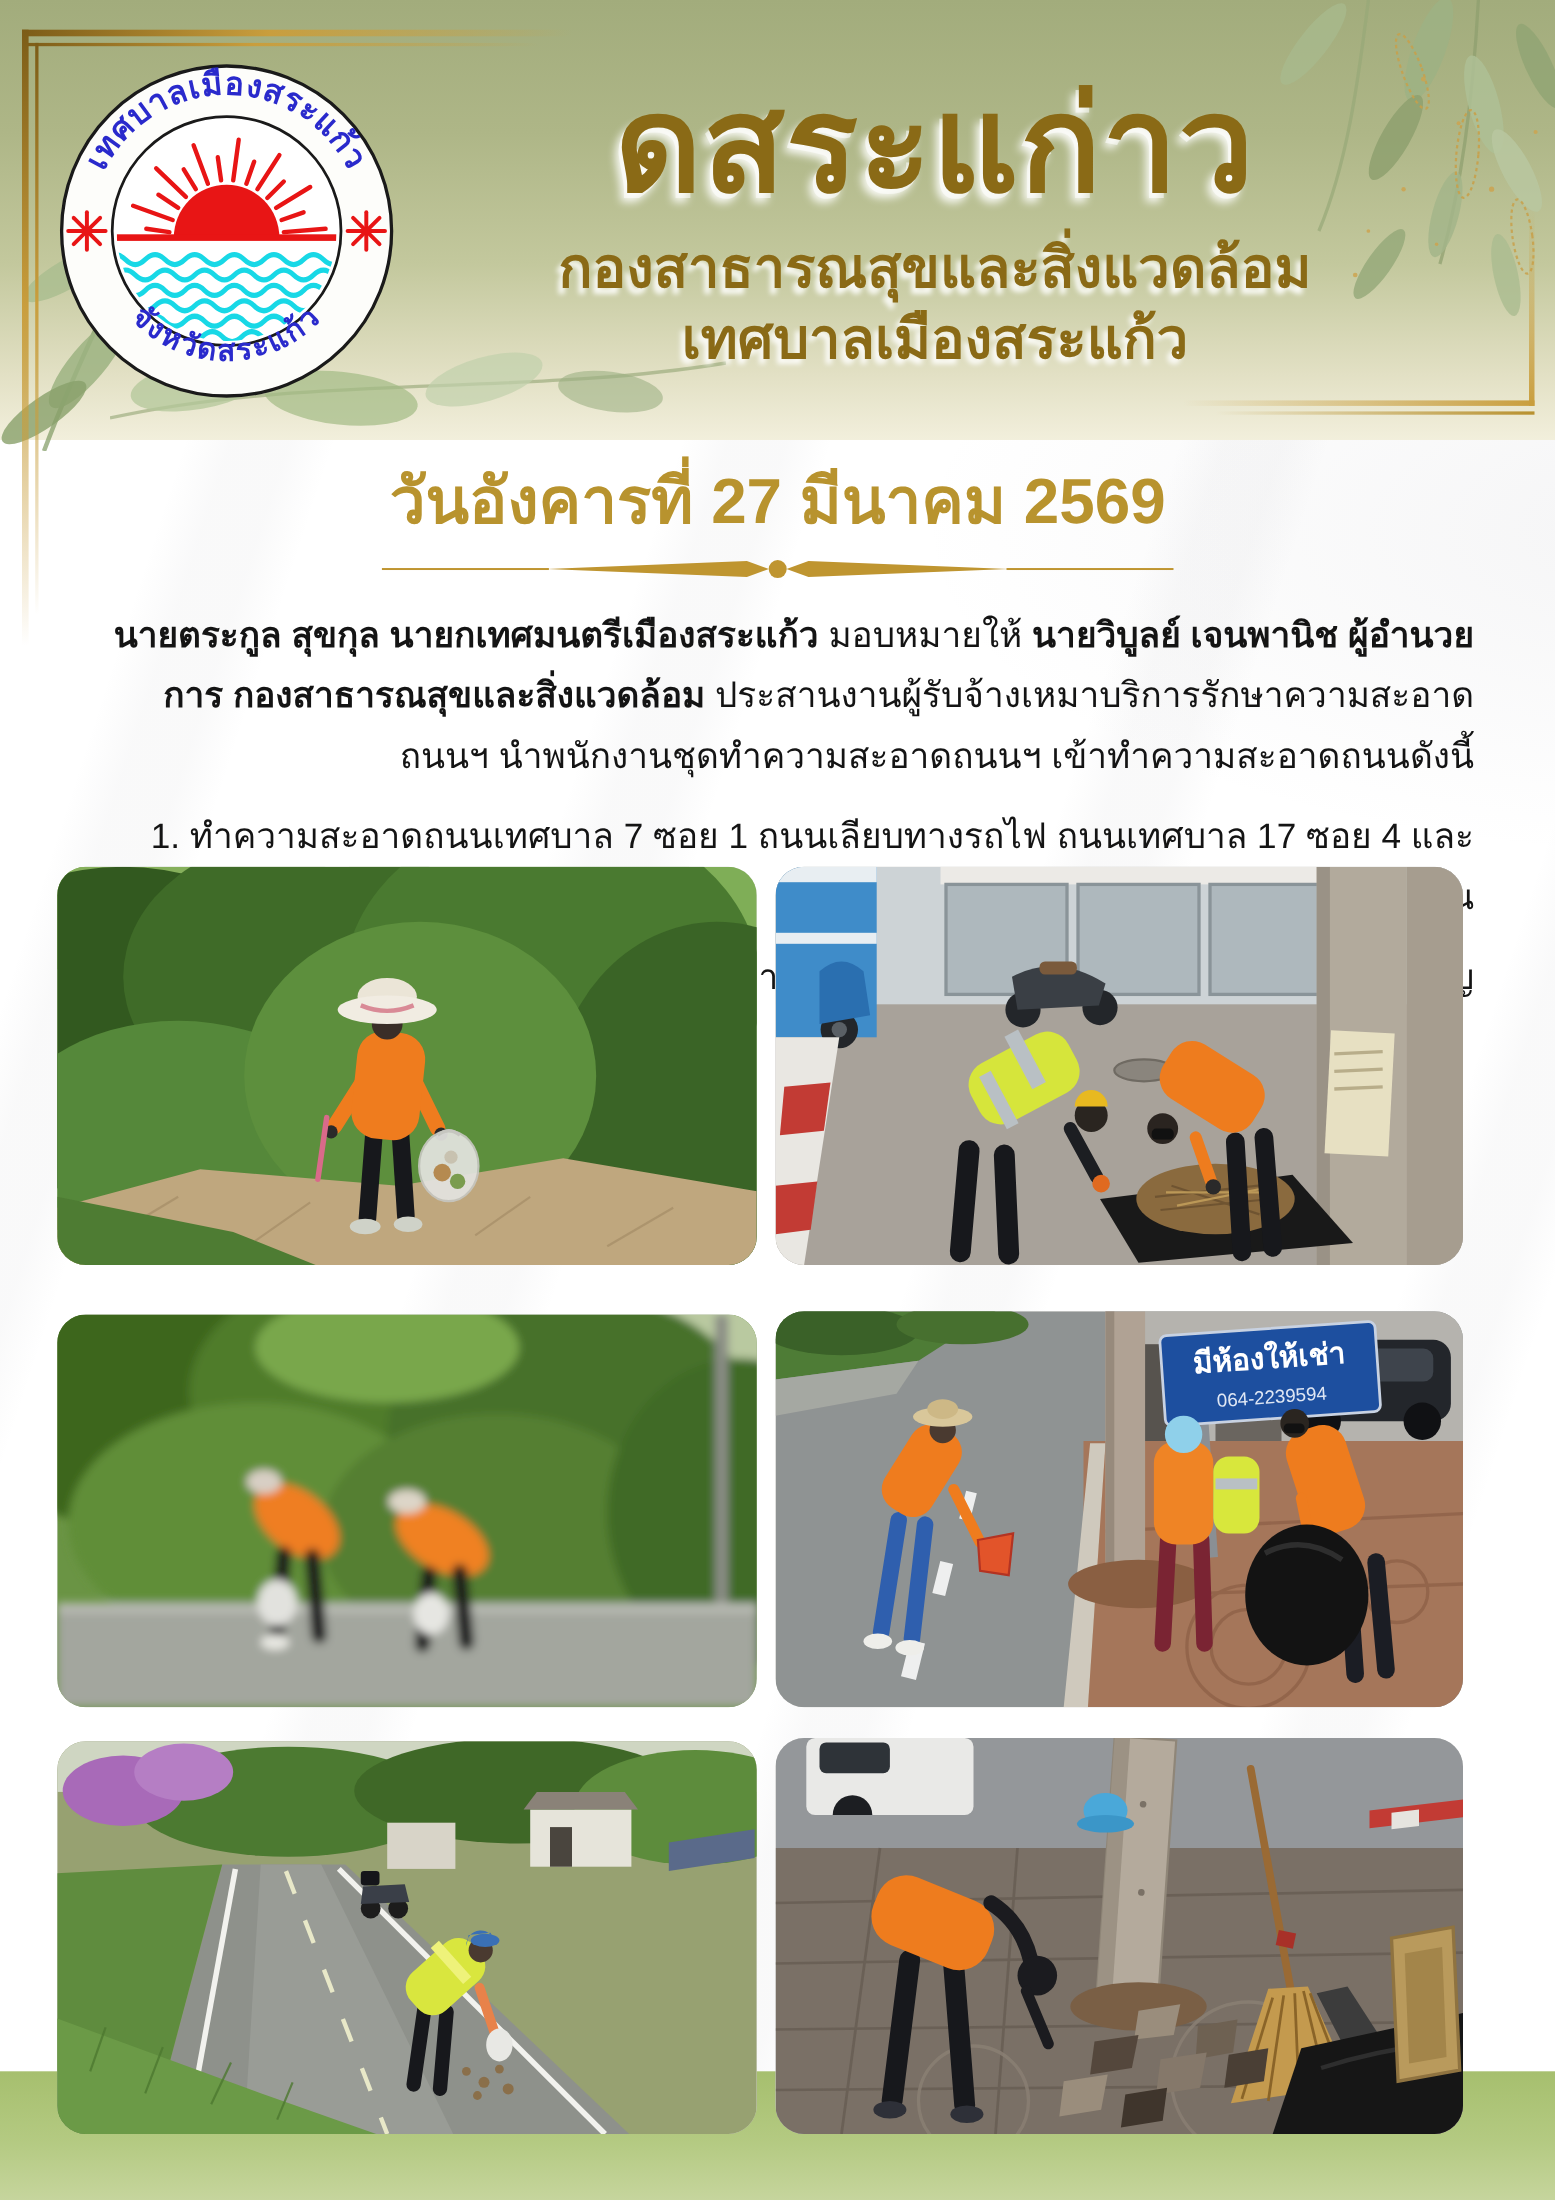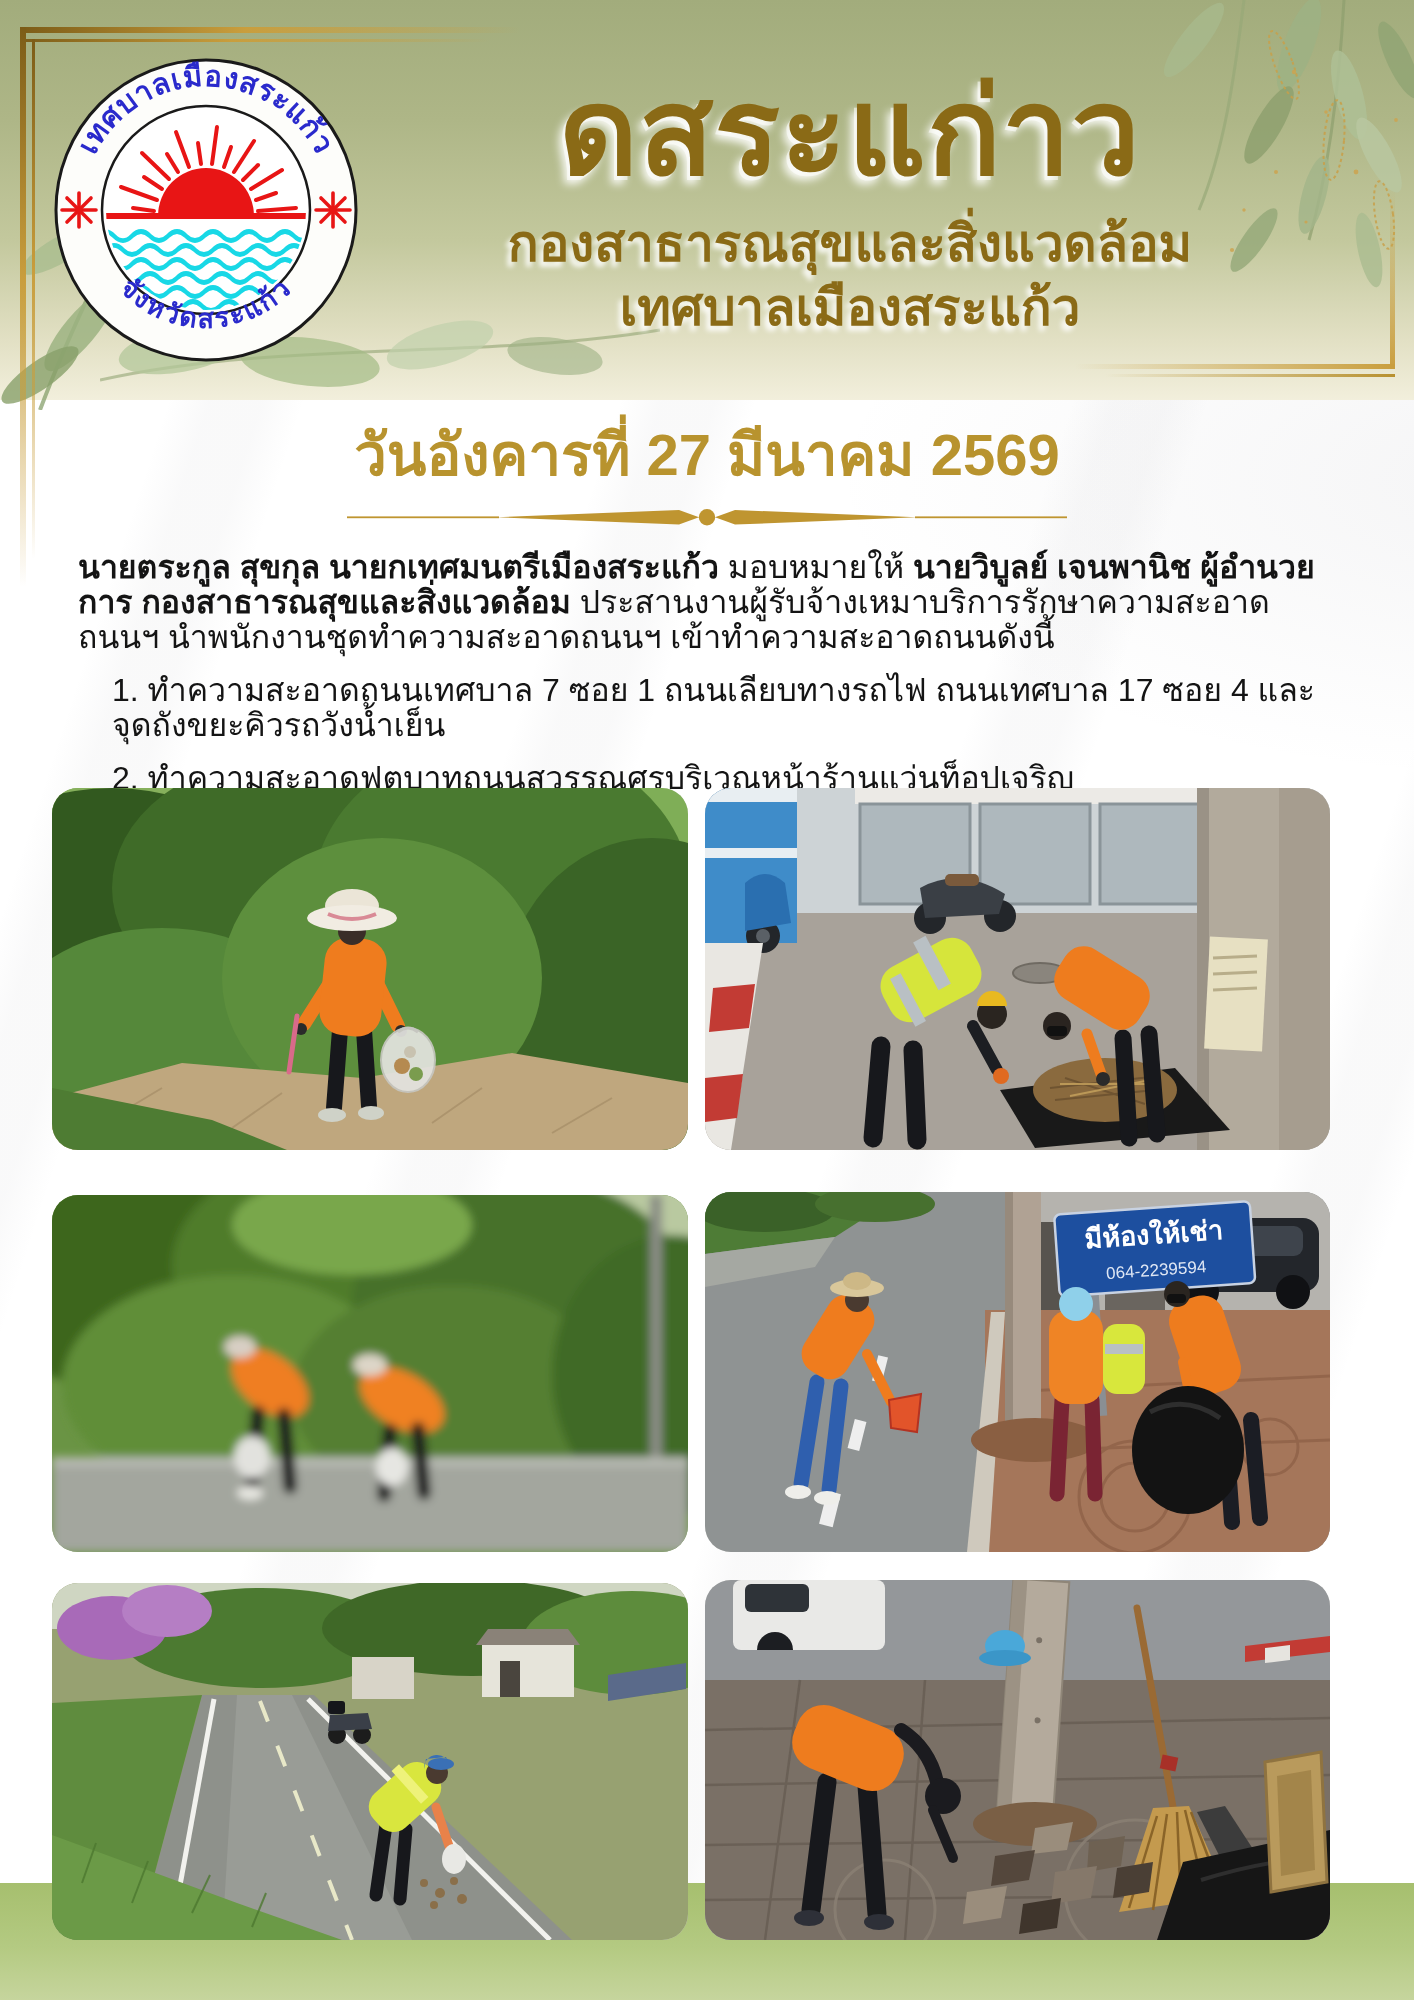--- a/index.html
+++ b/index.html
@@ -49,21 +49,21 @@
       radial-gradient(1200px 500px at 110% 5%,rgba(150,150,160,.10),rgba(0,0,0,0) 60%),
       repeating-linear-gradient(108deg,rgba(0,0,0,0) 0 160px,rgba(120,120,130,.045) 200px 250px,rgba(0,0,0,0) 290px 430px);
   }
   .date-title{
     position:absolute;left:0;top:408px;width:1414px;text-align:center;
     font-size:58px;font-weight:800;color:#b8932e;z-index:2;letter-spacing:0;
   }
   .divider{position:absolute;left:347px;top:503px;width:720px;height:30px;z-index:2;}
   .body-text{
     position:absolute;left:78px;top:550px;width:1262px;z-index:2;
-    font-size:32px;line-height:35px;color:#141414;
+    font-size:32px;line-height:55px;color:#141414;text-align:right;
   }
   .body-text .b{font-weight:800;}
   .item-line{padding-left:34px;margin-top:18px;}
   
   .photo{
     position:absolute;border-radius:26px;overflow:hidden;background:#d8d8d4;z-index:3;
   }
   .photo svg{display:block;width:100%;height:100%;}
   .p1{left:52px;top:788px;width:636px;height:362px;}
   .p2{left:705px;top:788px;width:625px;height:362px;}

